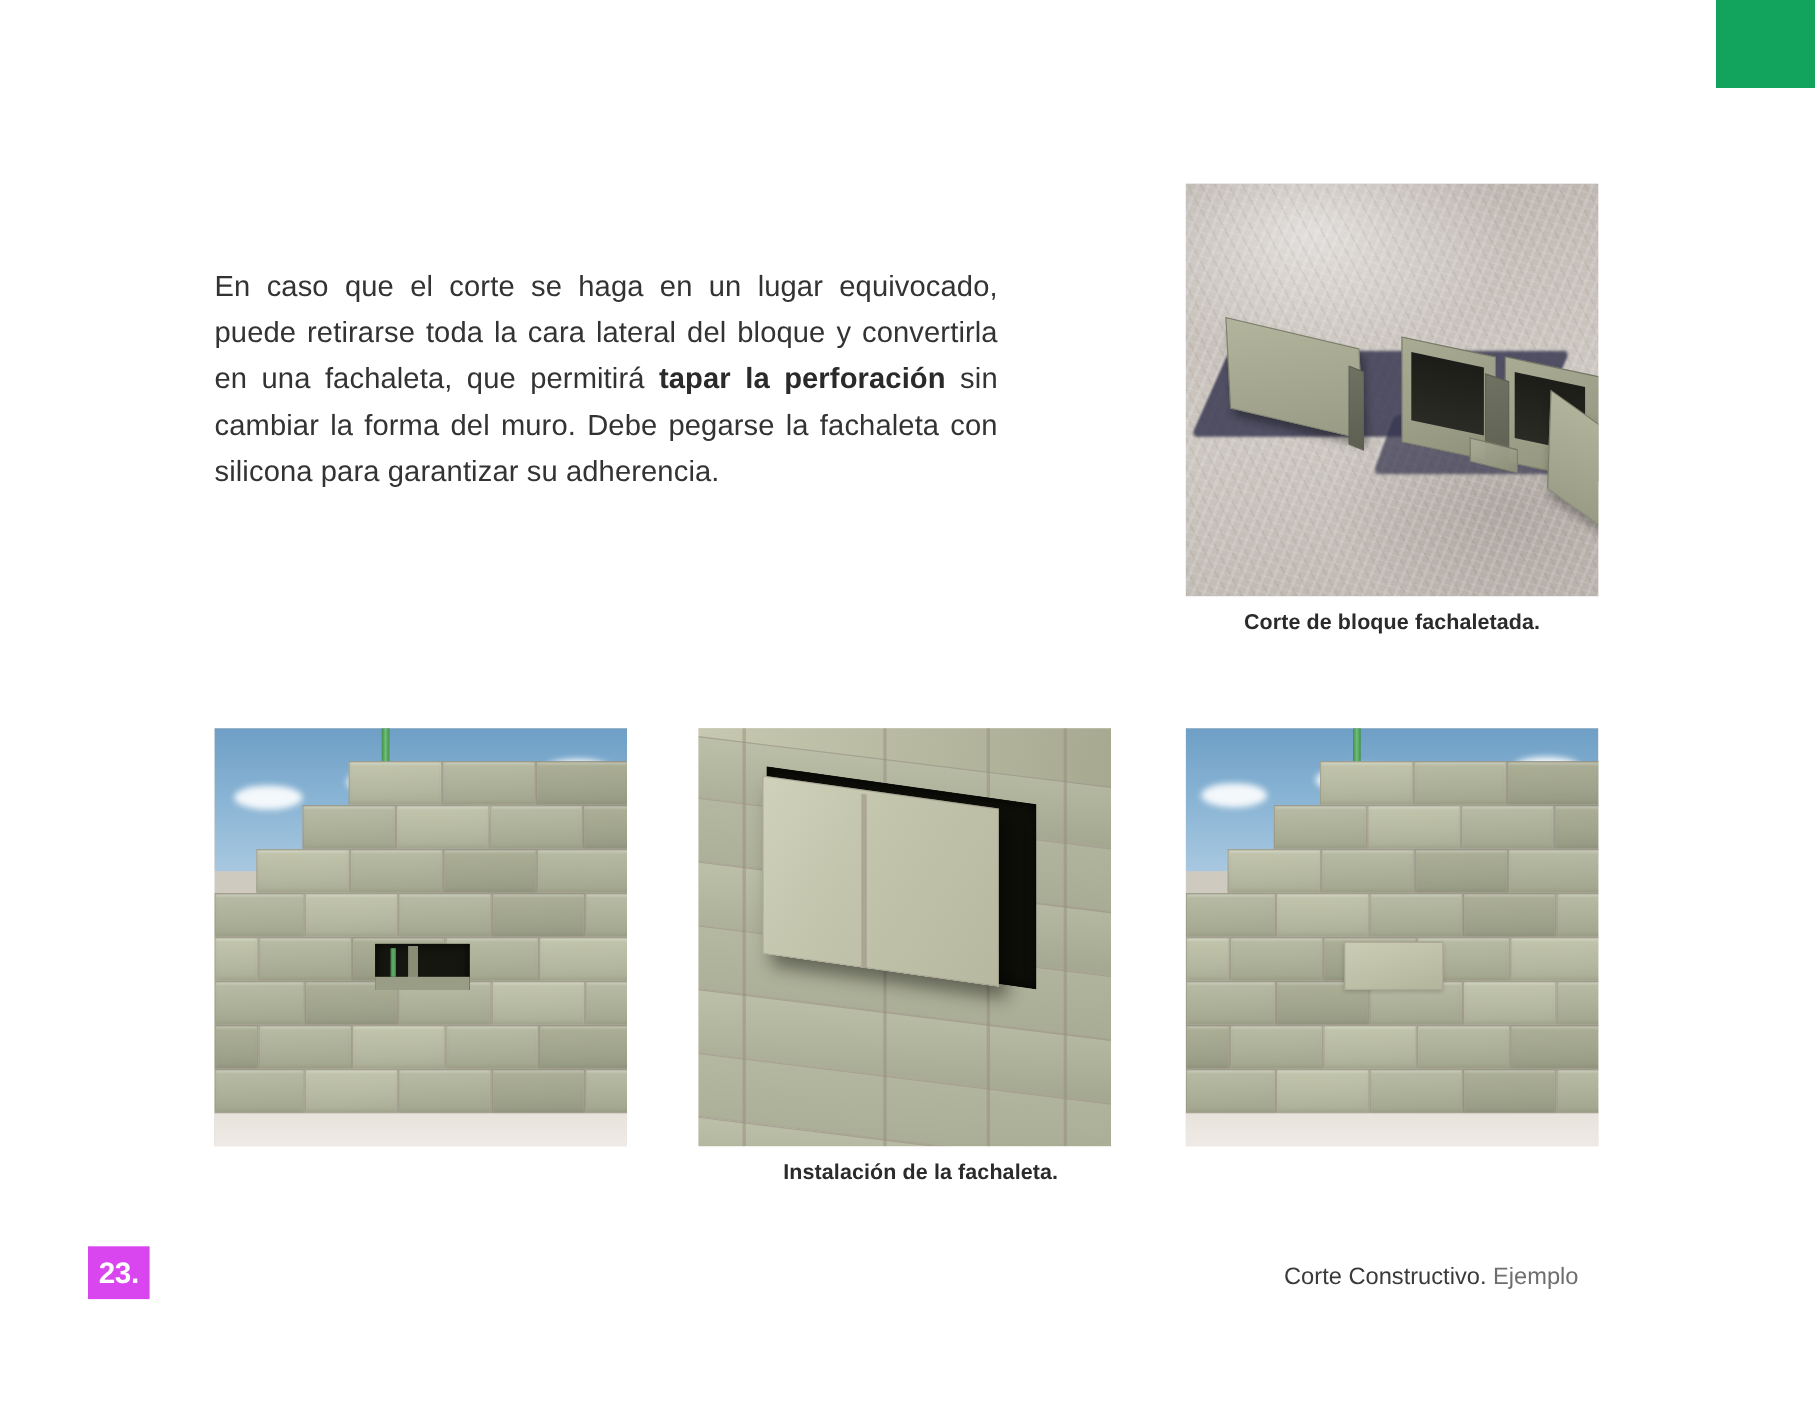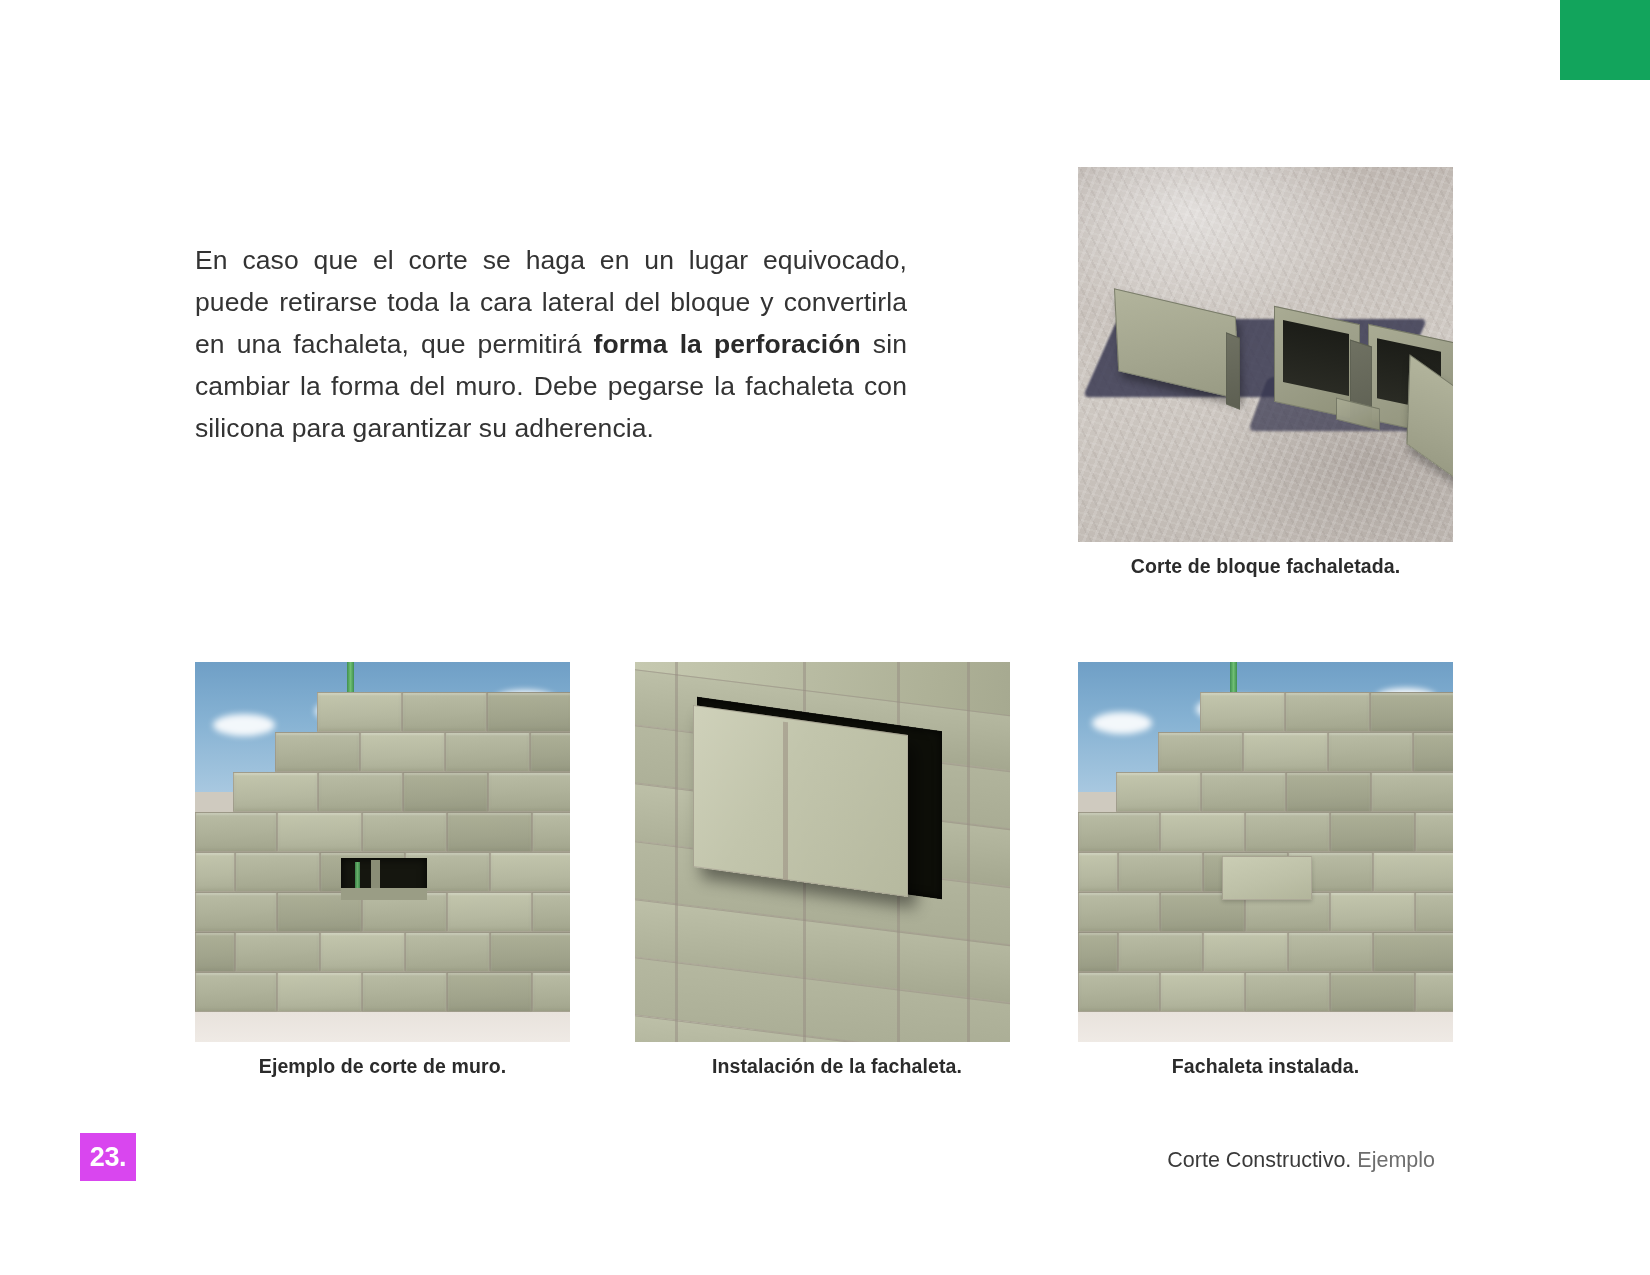--- a/index.html
+++ b/index.html
@@ -200,21 +200,21 @@
     white-space: nowrap;
   }
   .footer-text .brand { color: #6e6e6e; }
 </style>
 </head>
 <body>
 
 <div class="corner-tab"></div>
 
 <div class="intro-block">
-  <p class="intro-text"><span>En caso que el corte se haga en un lugar equivocado, puede retirarse toda la cara lateral del bloque y convertirla en una fachaleta, que permitirá </span><b>forma la perforación</b><span> sin cambiar la forma del muro. Debe pegarse la fachaleta con silicona para garantizar su adherencia.</span></p>
+  <p class="intro-text"><span>En caso que el corte se haga en un lugar equivocado, puede retirarse toda la cara lateral del bloque y convertirla en una fachaleta, que permitirá </span><b>tapar la perforación</b><span> sin cambiar la forma del muro. Debe pegarse la fachaleta con silicona para garantizar su adherencia.</span></p>
 </div>
 
 <figure class="figure fig-corte">
   <div class="frame">
     <div class="sand-speckle"></div>
 
     <div class="shadow-pool" style="left:22px; top:152px; width:310px; height:78px; transform: skewX(-24deg); border-radius:6px;"></div>
     <div class="shadow-pool" style="left:180px; top:210px; width:180px; height:54px; transform: skewX(-20deg); border-radius:6px; opacity:0.85;"></div>
 
     <div class="blk face" style="left:38px; top:136px; width:122px; height:82px; transform: skewY(16deg) rotate(-3deg); box-shadow: 3px 6px 8px rgba(0,0,0,0.35);"></div>
@@ -291,21 +291,20 @@
       <div class="brick" style="left:167px; top:310px; width:85px; height:40px;"></div>
       <div class="brick shade" style="left:252px; top:310px; width:85px; height:40px;"></div>
       <div class="brick" style="left:337px; top:310px; width:43px; height:40px;"></div>
 
       <div class="hole" style="left:146px; top:196px; width:86px; height:42px;"></div>
       <div class="hole-inner" style="left:176px; top:198px; width:9px; height:38px; background:#8a8d76;"></div>
       <div class="hole-inner" style="left:146px; top:226px; width:86px; height:12px; background:#9a9d85;"></div>
       <div class="green-pole" style="left:160px; top:200px; height:26px; width:5px; opacity:0.9;"></div>
     </div>
   </div>
-  <figcaption class="caption">Ejemplo de corte de muro.</figcaption>
 </figure>
 
 <figure class="figure fig-row fig-instal">
   <div class="frame">
     <div class="persp-wall" style="background: linear-gradient(100deg, #c6c9b0 0%, #b9bca3 38%, #adb096 70%, #a1a48c 100%);">
 
       <div class="ground" style="height:120px; background: linear-gradient(110deg, #e6e0da 0%, #efeae5 60%, #f4f0ec 100%); clip-path: polygon(0% 58%, 42% 100%, 0% 100%);"></div>
 
       <div class="pbrick" style="left:-10px; top:6px; width:400px; height:56px; transform: skewY(7deg); transform-origin: left center;"></div>
       <div class="pbrick" style="left:-10px; top:62px; width:400px; height:58px; transform: skewY(7deg); transform-origin: left center; background:linear-gradient(175deg,#b5b8a0,#a9ac94);"></div>
@@ -380,17 +379,16 @@
 
       <div class="brick" style="left:0px; top:310px; width:82px; height:40px;"></div>
       <div class="brick lit" style="left:82px; top:310px; width:85px; height:40px;"></div>
       <div class="brick" style="left:167px; top:310px; width:85px; height:40px;"></div>
       <div class="brick shade" style="left:252px; top:310px; width:85px; height:40px;"></div>
       <div class="brick" style="left:337px; top:310px; width:43px; height:40px;"></div>
 
       <div class="patch" style="left:144px; top:194px; width:90px; height:44px; background: linear-gradient(165deg,#cacdb4 0%, #bec1a8 55%, #b2b59b 100%); box-shadow: 0 2px 4px rgba(0,0,0,0.18);"></div>
     </div>
   </div>
-  <figcaption class="caption">Fachaleta instalada.</figcaption>
 </figure>
 
 <div class="page-badge">23.</div>
 <div class="footer-text"><span>Corte Constructivo.</span> <span class="brand">Ejemplo</span></div>
 
 </body></html>

